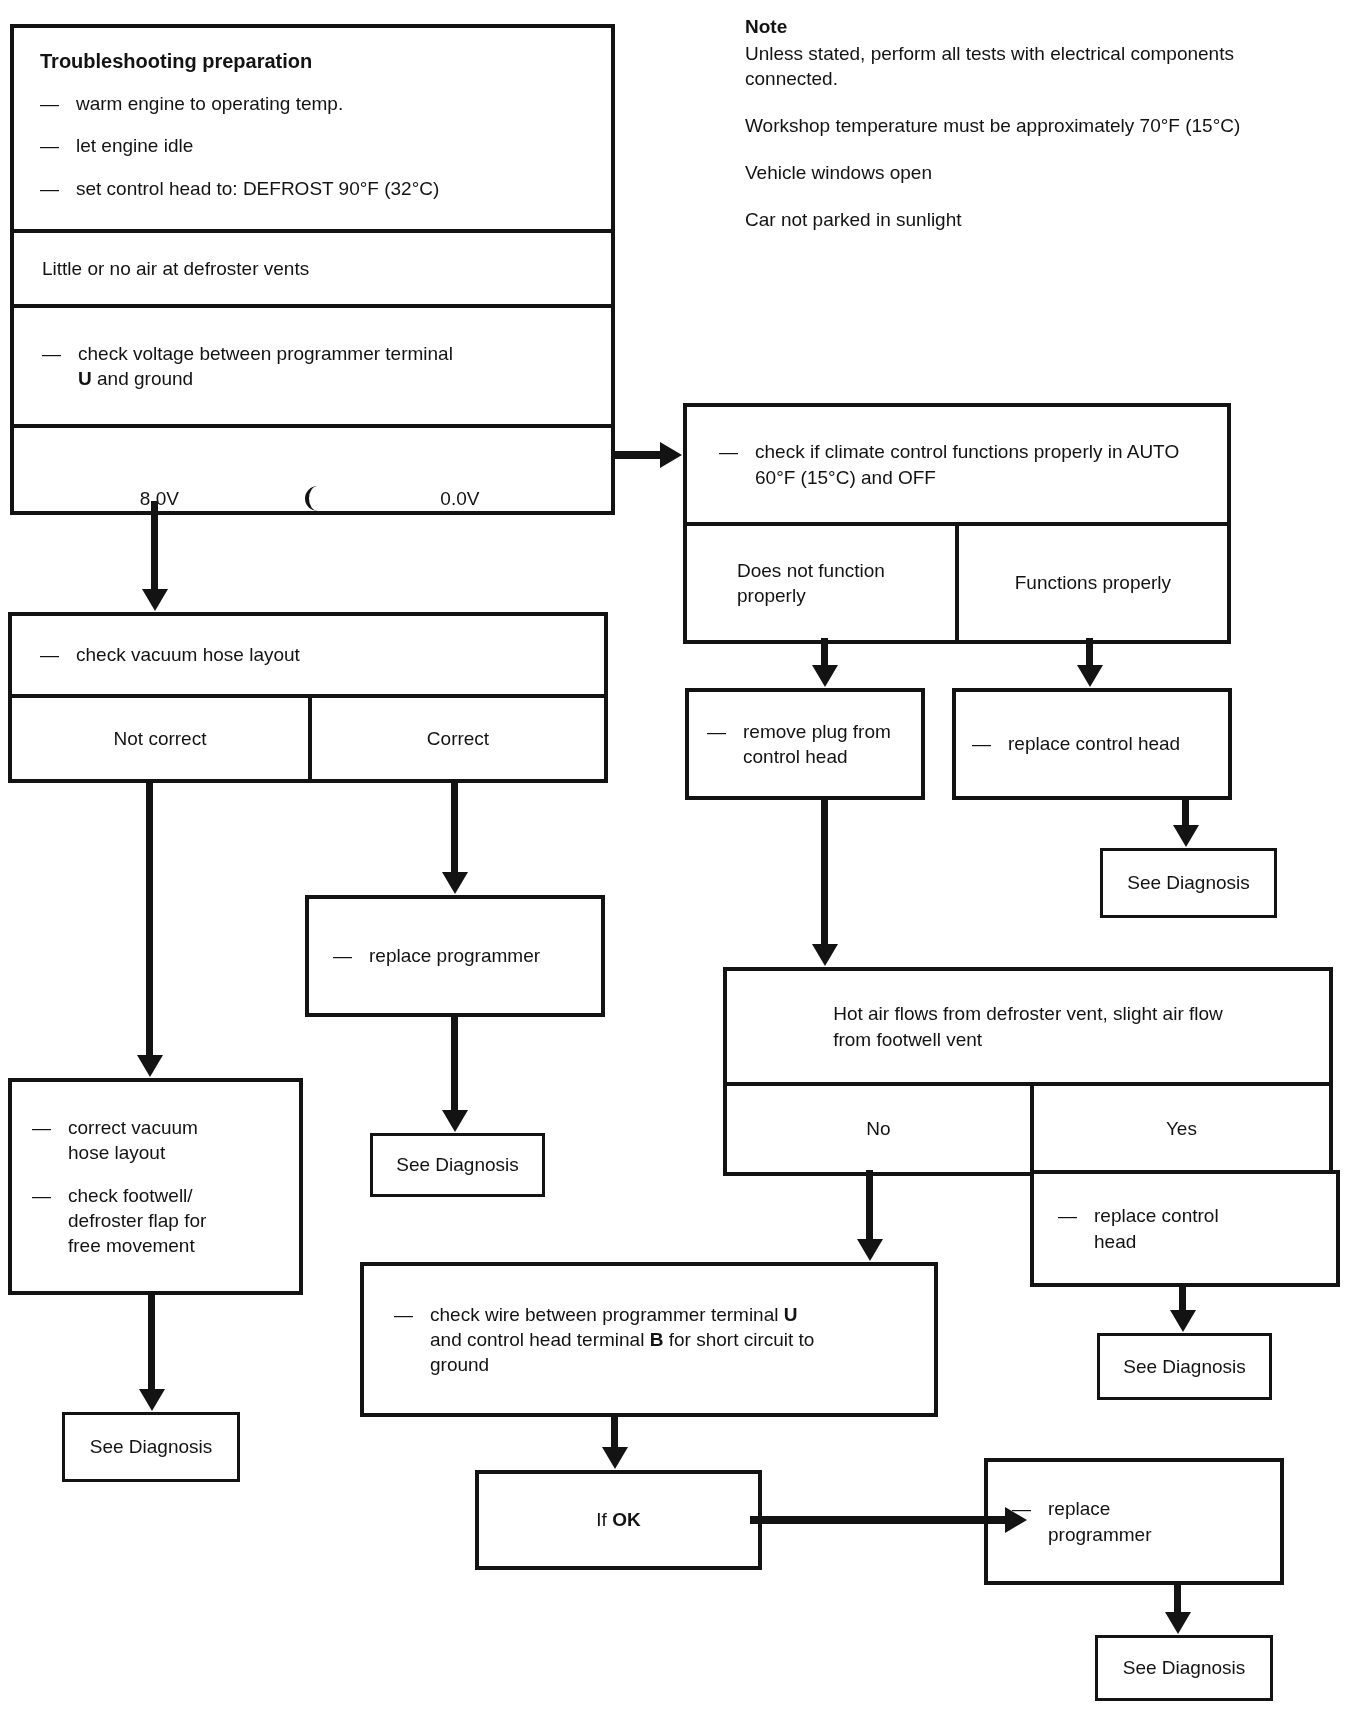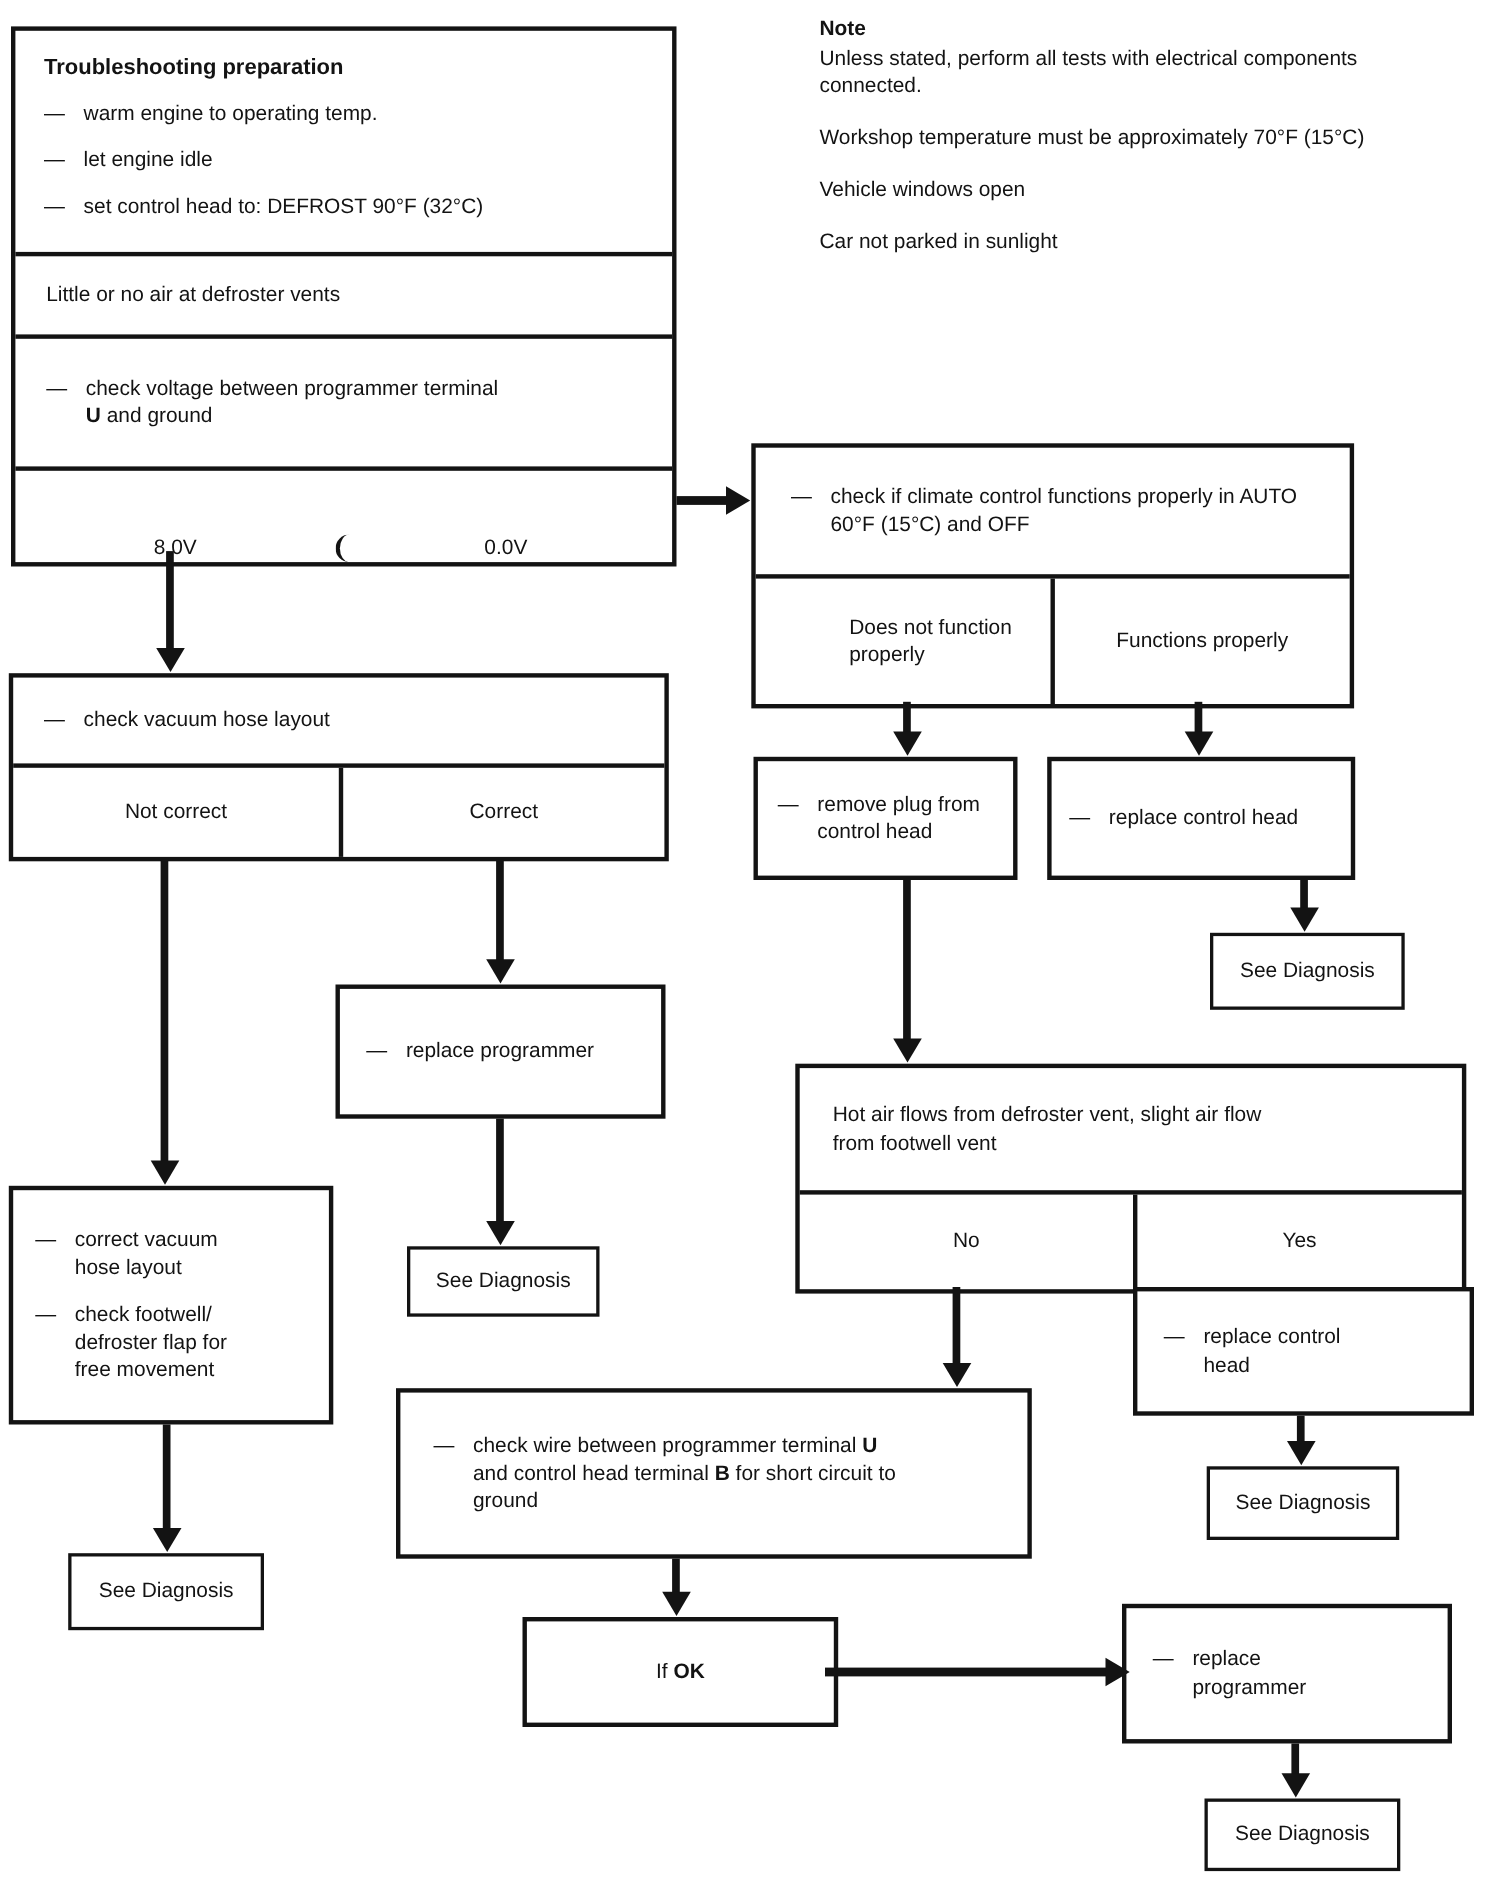--- a/index.html
+++ b/index.html
@@ -135,21 +135,21 @@
     <span>See Diagnosis</span>
   </div>
 
   <div class="box" style="left:683px; top:403px; width:548px;">
     <div class="row first vcenter" style="height:115px; padding-left:32px;">
       <div class="dash-item">
         <span style="display:inline-block; max-width:425px;">check if climate control functions properly in AUTO 60°F (15°C) and OFF</span>
       </div>
     </div>
     <div class="row split" style="height:118px;">
-      <div class="cell" style="flex:0 0 49.6%; justify-content:center; text-align:left; padding-left:50px;">
+      <div class="cell" style="flex:0 0 49.6%; justify-content:flex-start; text-align:left; padding-left:50px;">
         <span class="pre">Does not function
 properly</span>
       </div>
       <div class="cell divider" style="flex:1;">
         <span>Functions properly</span>
       </div>
     </div>
   </div>
 
   <div class="box vcenter" style="left:685px; top:688px; width:240px; height:112px; padding:10px 18px;">
@@ -163,21 +163,21 @@
     <div class="dash-item">
       <span>replace control head</span>
     </div>
   </div>
 
   <div class="thinbox" style="left:1100px; top:848px; width:177px; height:70px;">
     <span>See Diagnosis</span>
   </div>
 
   <div class="box" style="left:723px; top:967px; width:610px;">
-    <div class="row first vcenter" style="height:111px; padding-left:30px;">
+    <div class="row first vcenter" style="height:111px; align-items:center;">
       <span class="pre">Hot air flows from defroster vent, slight air flow
 from footwell vent</span>
     </div>
     <div class="row split" style="height:90px;">
       <div class="cell" style="flex:0 0 50.3%;">
         <span>No</span>
       </div>
       <div class="cell divider" style="flex:1;">
         <span>Yes</span>
       </div>
@@ -207,21 +207,21 @@
     </div>
   </div>
 
   <div class="box" style="left:475px; top:1470px; width:287px; height:100px; display:flex; align-items:center; justify-content:center;">
     <span>
       <span>If</span>
       <span class="b">OK</span>
     </span>
   </div>
 
-  <div class="box vcenter" style="left:1020px; top:1458px; width:300px; height:127px; padding:10px 24px;">
+  <div class="box vcenter" style="left:984px; top:1458px; width:300px; height:127px; padding:10px 24px;">
     <div class="dash-item">
       <span class="pre">replace
 programmer</span>
     </div>
   </div>
 
   <div class="thinbox" style="left:1095px; top:1635px; width:178px; height:66px;">
     <span>See Diagnosis</span>
   </div>
 

